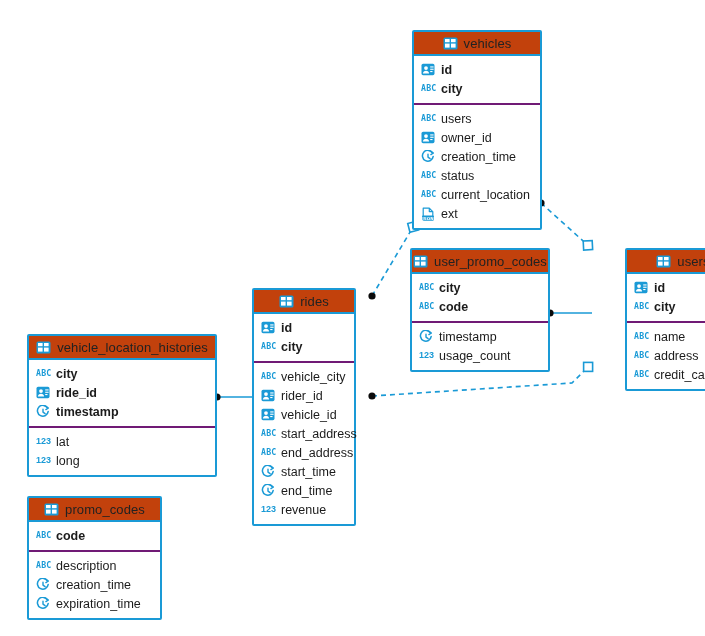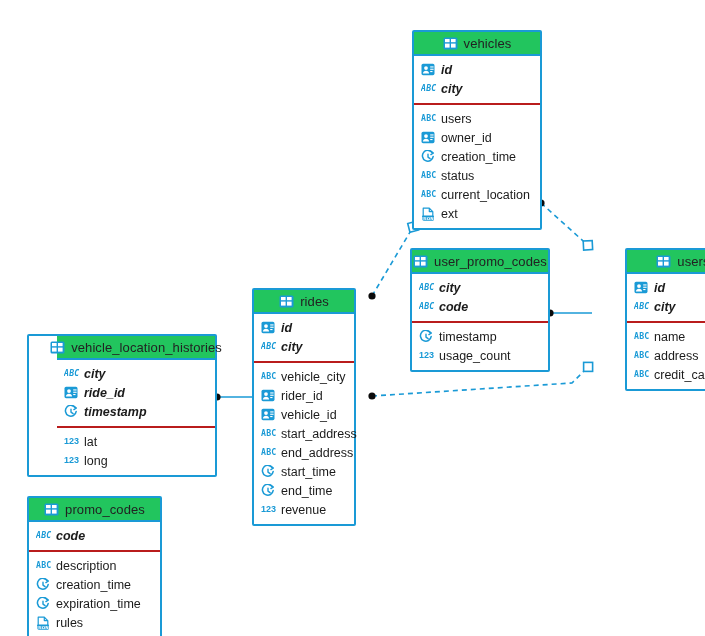--- a/index.html
+++ b/index.html
@@ -38,36 +38,35 @@
     border-radius: 2px;
   }
   .tbl-header {
     box-sizing: border-box;
     height: 24px;
     display: flex;
     align-items: center;
     justify-content: center;
     gap: 6px;
     border-bottom: 2px solid #1a9ad6;
-    background: #22c55e;
+    background: #c2410c;
     padding: 0 8px;
   }
   .tbl-title {
     font-size: 13px;
     color: #222222;
     white-space: nowrap;
     letter-spacing: 0.1px;
   }
   .tbl-section {
     box-sizing: border-box;
     padding: 4px 0 5px 0;
   }
   .tbl-section.keys {
-    border-bottom: 2px solid #b91c1c;
-    font-style: italic;
+    border-bottom: 2px solid #701a75;
   }
   .col-row {
     display: flex;
     align-items: center;
     gap: 6px;
     height: 19px;
     padding: 0 7px;
     white-space: nowrap;
   }
   .col-name {
@@ -442,21 +441,21 @@
         <div class="col-row">
           <span class="icn">
             <svg width="16" height="11" viewBox="0 0 16 11">
               <text x="0" y="9" font-family="Liberation Sans, sans-serif" font-size="9" font-weight="bold" fill="#1a9ad6">123</text>
             </svg>
           </span>
           <span class="col-name">revenue</span>
         </div>
       </div>
     </div>
-    <div class="table-node" style="left: 27px; top: 334px; width: 190px; padding-left: 28px;">
+    <div class="table-node" style="left: 27px; top: 334px; width: 190px;">
       <div class="tbl-header">
         <span class="icn icn-table">
           <svg width="15" height="13" viewBox="0 0 15 13">
             <rect x="0.5" y="0.5" width="14" height="12" rx="1.5" fill="#1a9ad6"></rect>
             <rect x="2" y="2" width="4.6" height="3.2" fill="#ffffff"></rect>
             <rect x="8" y="2" width="4.6" height="3.2" fill="#ffffff"></rect>
             <rect x="2" y="6.6" width="4.6" height="4" fill="#ffffff"></rect>
             <rect x="8" y="6.6" width="4.6" height="4" fill="#ffffff"></rect>
           </svg>
         </span>
@@ -559,26 +558,15 @@
         <div class="col-row">
           <span class="icn">
             <svg width="14" height="14" viewBox="0 0 14 14">
               <path d="M11.6 3.2 A5.4 5.4 0 1 0 12.2 6.4" fill="none" stroke="#1a9ad6" stroke-width="1.5" stroke-linecap="round"></path>
               <path d="M9.4 1.2 L12.4 3.0 L9.9 4.6" fill="none" stroke="#1a9ad6" stroke-width="1.4" stroke-linejoin="round" stroke-linecap="round"></path>
               <path d="M7 4.2 V7.2 L9.1 8.6" fill="none" stroke="#1a9ad6" stroke-width="1.4" stroke-linecap="round" stroke-linejoin="round"></path>
             </svg>
           </span>
           <span class="col-name">expiration_time</span>
         </div>
-        <div class="col-row">
-          <span class="icn">
-            <svg width="14" height="14" viewBox="0 0 14 14">
-              <path d="M2.2 1.2 h6.1 l3.5 3.4 v8.2 h-9.6 z" fill="none" stroke="#1a9ad6" stroke-width="1.2" stroke-linejoin="round"></path>
-              <path d="M8.3 1.2 v3.4 h3.5" fill="none" stroke="#1a9ad6" stroke-width="1.2" stroke-linejoin="round"></path>
-              <rect x="1" y="8.4" width="12" height="5" rx="1" fill="#1a9ad6"></rect>
-              <text x="7" y="12.6" text-anchor="middle" font-family="DejaVu Sans, sans-serif" font-size="4.1" font-weight="bold" fill="#ffffff">JSON</text>
-            </svg>
-          </span>
-          <span class="col-name">rules</span>
-        </div>
       </div>
     </div>
   </div>
 
 </body></html>

